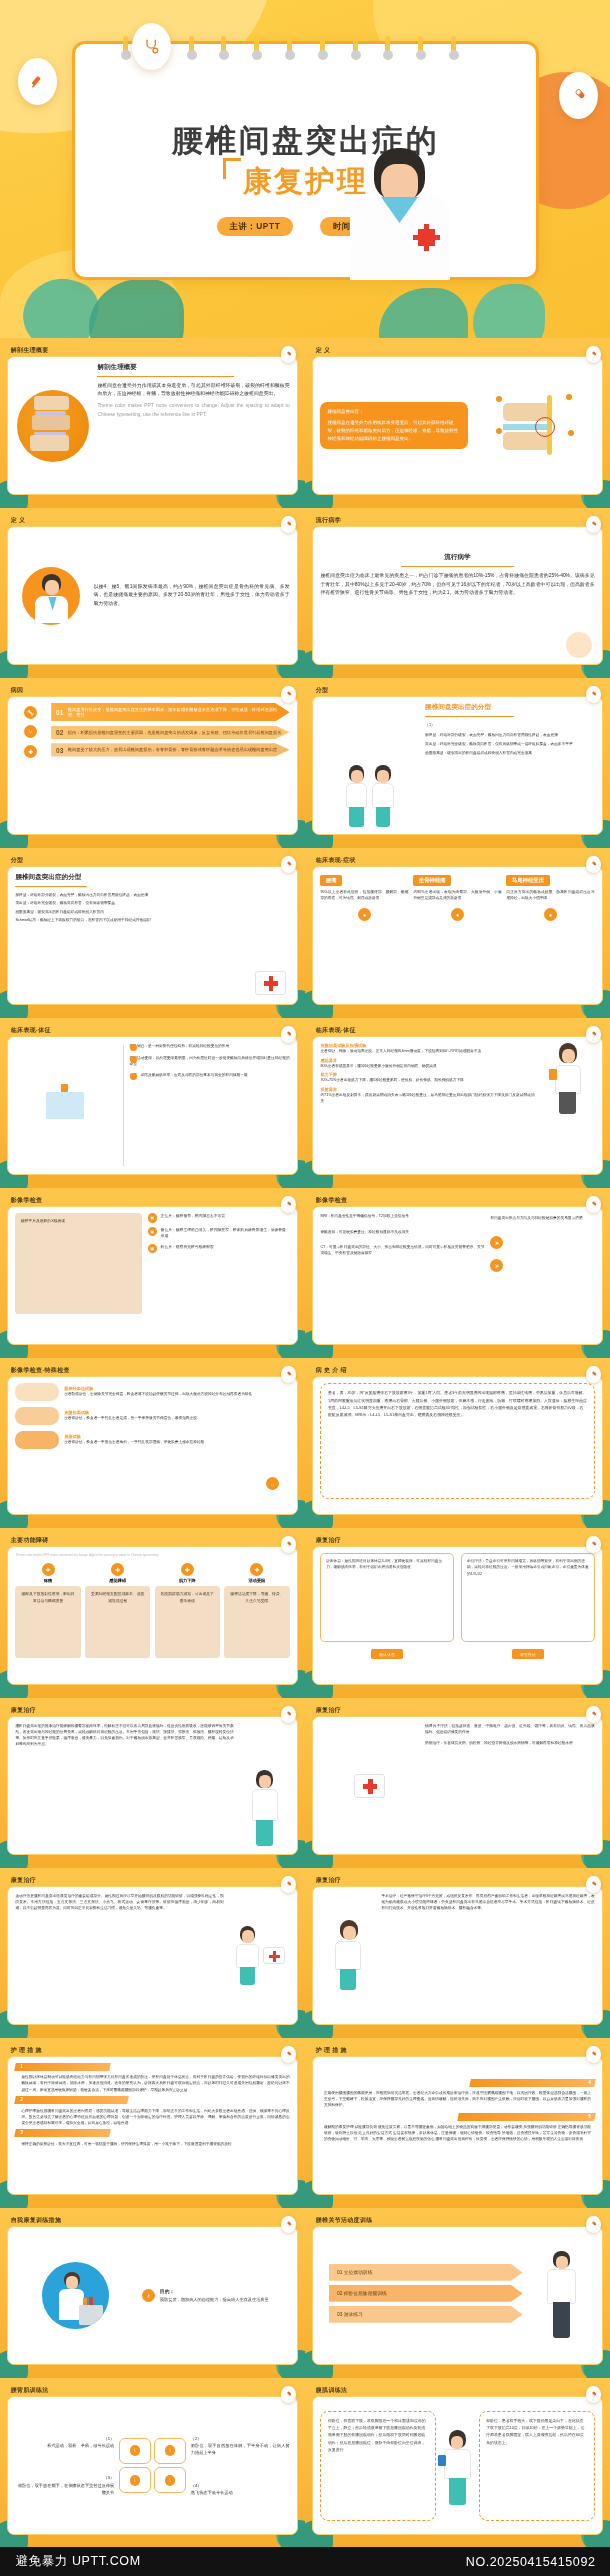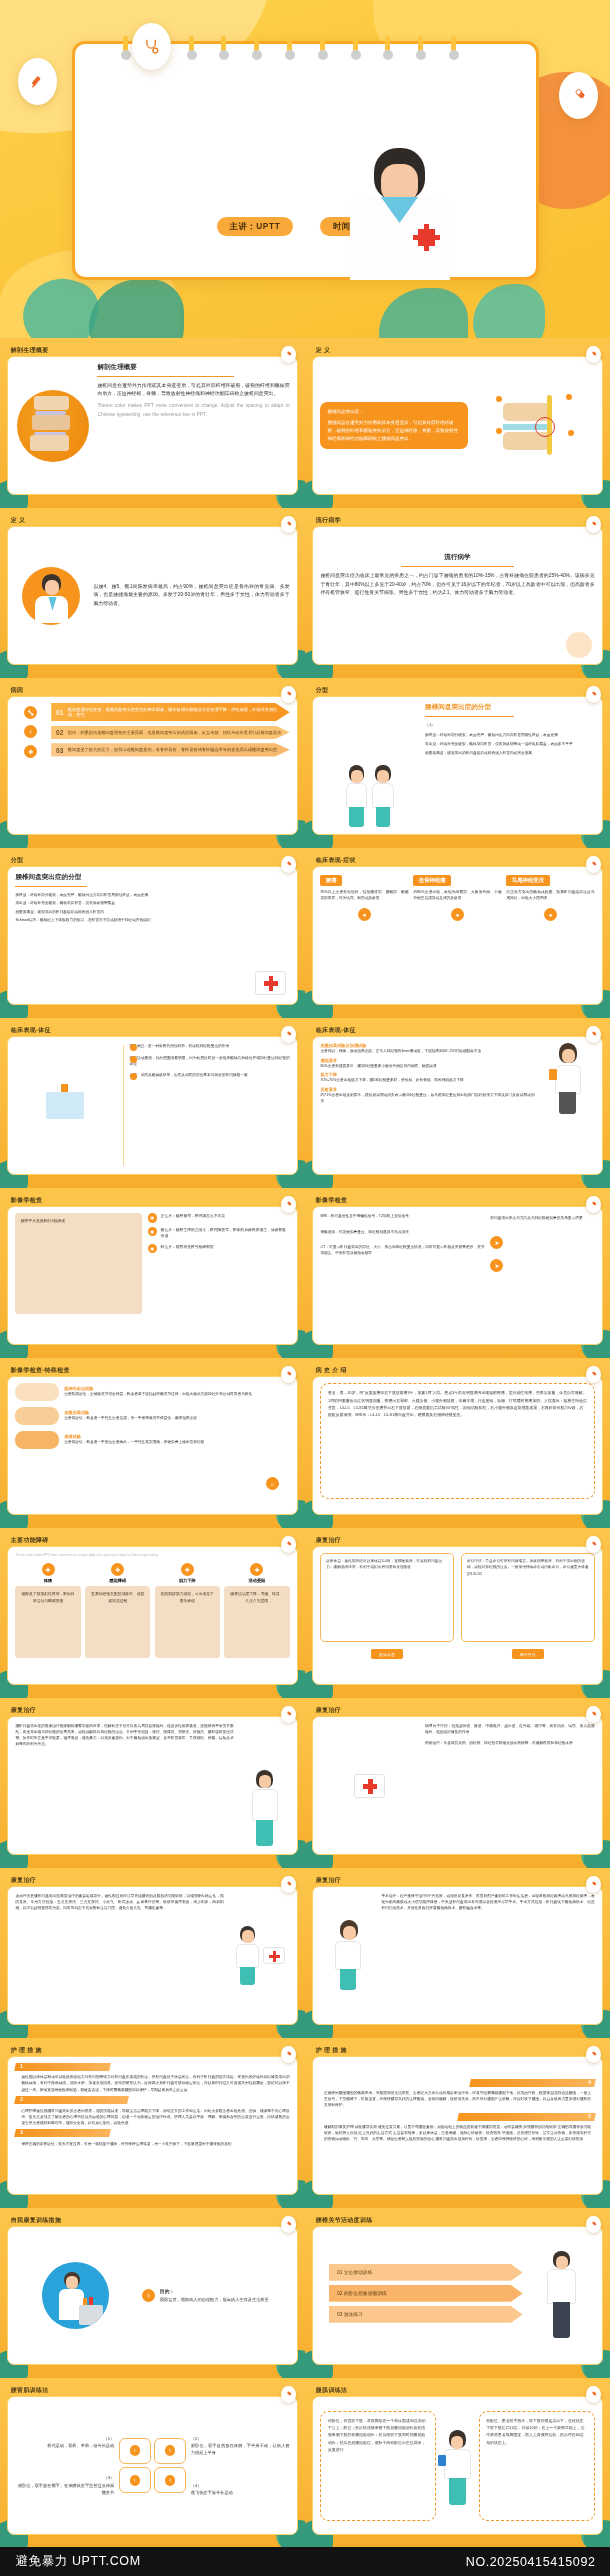--- a/index.html
+++ b/index.html
@@ -275,20 +275,24 @@
           <i></i>
         </div>
       <div class="spiral" style="left:295px">
           <i></i>
         </div>
       <div class="spiral" style="left:328px">
           <i></i>
         </div>
     </div>
 
+    <div class="cover-title">腰椎间盘突出症的</div>
+    <div class="cover-sub-wrap">
+      <span class="cover-sub">康复护理</span>
+    </div>
 
     <div class="cover-meta">
       <span class="meta-pill">主讲：UPTT</span>
       <span class="meta-pill">时间：202X</span>
     </div>
 
     <div class="cover-doctor">
       <div class="doc-head"></div>
         <div class="doc-face"></div>
       <div class="doc-body"></div>

